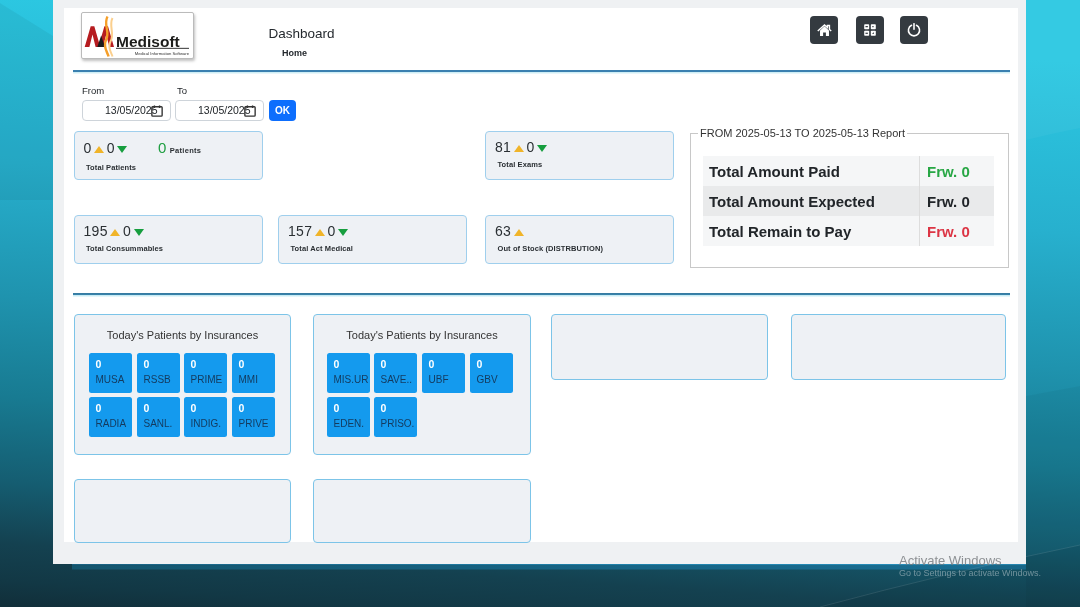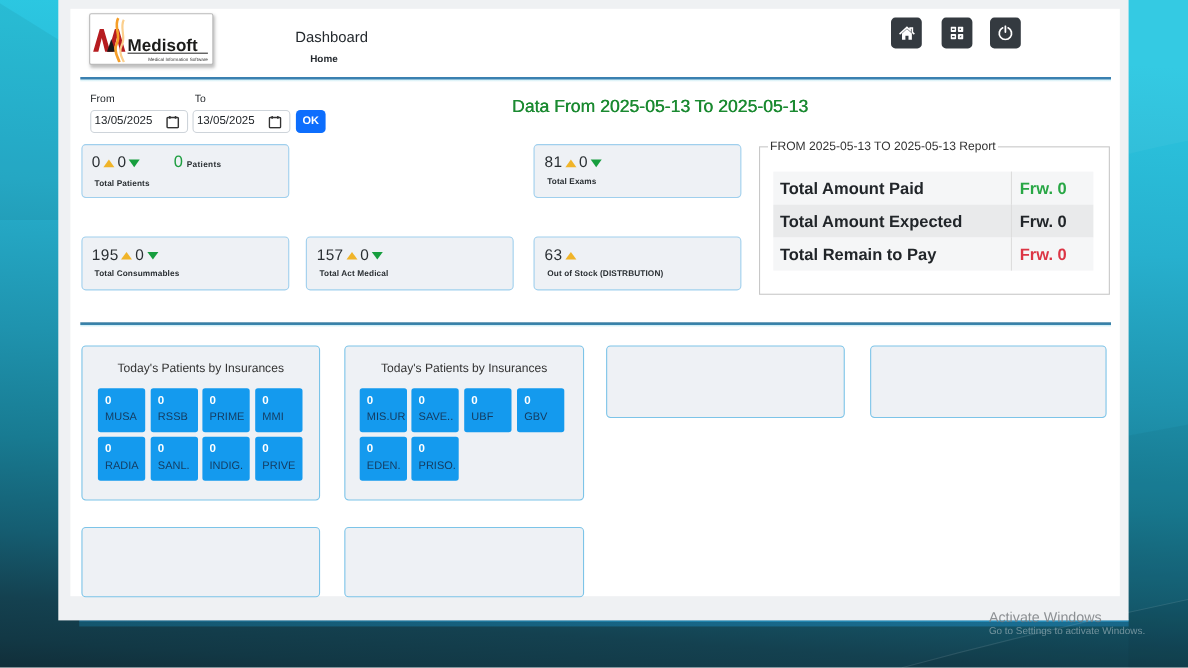--- a/index.html
+++ b/index.html
@@ -9,21 +9,21 @@
 #white{position:absolute;left:11px;top:8px;width:954px;height:534px;background:#fff;}
 
 #logobox{position:absolute;left:17px;top:4px;width:113px;height:47px;background:#fff;border:1px solid #bbb;border-radius:2px;box-shadow:1px 2px 3px rgba(0,0,0,.25);}
 #dash{position:absolute;left:157px;top:17.5px;width:161px;text-align:center;font-size:13.5px;color:#24292e;}
 #home{position:absolute;left:155px;top:40px;width:151px;text-align:center;font-size:9px;font-weight:bold;color:#24292e;}
 .btn-dark{position:absolute;top:8px;width:28px;height:28px;background:#343a40;border-radius:4px;color:#fff;display:flex;align-items:center;justify-content:center;}
 #hr1{position:absolute;left:9px;top:61.5px;width:937px;height:6px;background:linear-gradient(180deg,#3a80b0 0,#3a80b0 2px,#cfeef5 2.5px,rgba(248,253,254,0) 4.5px);}
 #hr2{position:absolute;left:9px;top:285px;width:937px;height:6px;background:linear-gradient(180deg,#35799f 0,#3a85ad 2px,#c8ecf5 2.5px,rgba(248,253,254,0) 4.5px);}
 
 .flabel{position:absolute;top:76.5px;font-size:9.5px;color:#212529;}
-.dinput{position:absolute;top:92px;width:89px;height:21px;border:1px solid #ced4da;border-radius:4px;background:#fff;font-size:10.5px;color:#212529;line-height:19px;padding-left:3px;}
+.dinput{position:absolute;top:92px;width:89px;height:21px;border:1px solid #ced4da;border-radius:4px;background:#fff;font-size:10.5px;color:#212529;line-height:19px;padding-left:22px;}
 #okbtn{position:absolute;left:205px;top:92px;width:27px;height:21px;background:#0d6efd;border-radius:4px;color:#fff;font-size:10px;font-weight:bold;text-align:center;line-height:21px;}
 #greenhead{position:absolute;left:336px;top:80.5px;width:400px;text-align:center;font-size:16px;font-weight:normal;color:#1b8a31;text-shadow:0.4px 0 0 #1b8a31;}
 
 .card{position:absolute;width:189px;height:49px;background:#eef1f5;border:1px solid #9fcfed;border-radius:4px;padding:7.5px 0 0 9px;}
 .num{font-size:14px;line-height:15px;color:#2a2f33;letter-spacing:.3px;}
 .clabel{font-size:7.5px;font-weight:bold;color:#2a2f33;margin-top:5px;margin-left:2.5px;letter-spacing:.1px;}
 .tri-up{display:inline-block;width:0;height:0;border-left:5.4px solid transparent;border-right:5.4px solid transparent;border-bottom:7.6px solid #f0b429;margin:0 2.6px;}
 .tri-dn{display:inline-block;width:0;height:0;border-left:5.4px solid transparent;border-right:5.4px solid transparent;border-top:7.6px solid #169e3e;margin:0 2.6px;}
 
 #fset{position:absolute;left:626px;top:119px;width:319px;height:141px;border:1px solid #c8c8c8;padding:0;margin:0;}
@@ -131,21 +131,20 @@
           <rect x="1" y="2" width="12" height="11" rx="1" fill="none" stroke="#333" stroke-width="1.6"></rect>
           <line x1="4" y1="0.5" x2="4" y2="3.5" stroke="#333" stroke-width="1.6"></line>
           <line x1="10" y1="0.5" x2="10" y2="3.5" stroke="#333" stroke-width="1.6"></line>
         </svg></div>
   <div class="dinput" style="left:111px;">13/05/2025<svg style="position:absolute;right:7px;top:4px;" width="12" height="12" viewBox="0 0 14 14">
           <rect x="1" y="2" width="12" height="11" rx="1" fill="none" stroke="#333" stroke-width="1.6"></rect>
           <line x1="4" y1="0.5" x2="4" y2="3.5" stroke="#333" stroke-width="1.6"></line>
           <line x1="10" y1="0.5" x2="10" y2="3.5" stroke="#333" stroke-width="1.6"></line>
         </svg></div>
   <div id="okbtn">OK</div>
-  <div id="greenhead">Data From 2025-05-13 To 2025-05-13</div>
 
   <div class="card" style="left:9.5px;top:123px;">
     <div class="num">0<span class="tri-up"></span>0<span class="tri-dn"></span><span style="display:inline-block;width:28px;"></span><span style="color:#1e9e40;font-size:15px;">0</span><span style="display:inline-block;width:3px;"></span><span style="font-size:7.5px;font-weight:bold;">Patients</span></div>
     <div class="clabel">Total Patients</div>
   </div>
   <div class="card" style="left:421px;top:123px;">
     <div class="num">81<span class="tri-up"></span>0<span class="tri-dn"></span></div>
     <div class="clabel">Total Exams</div>
   </div>
 

